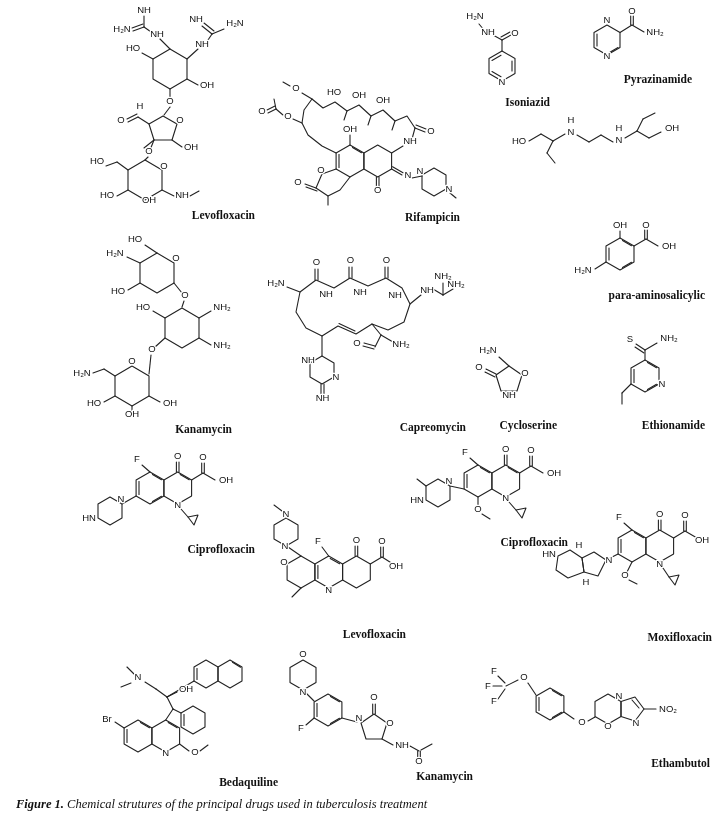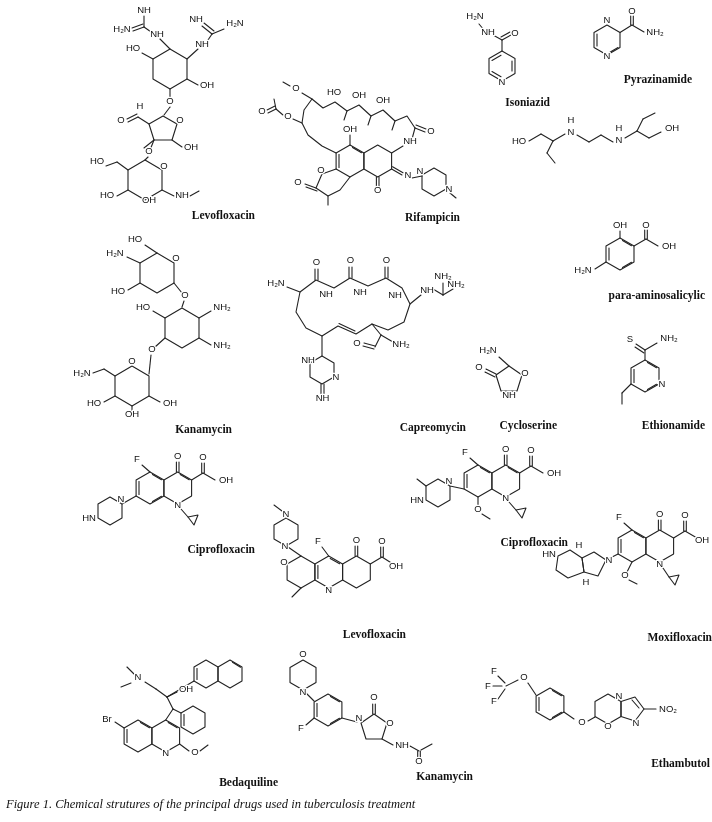--- a/index.html
+++ b/index.html
@@ -2,21 +2,21 @@
 <html><head>
 <meta charset="utf-8">
 <style>
   html,body{margin:0;padding:0;background:#fff;}
   .page{position:relative;width:712px;height:822px;background:#fff;overflow:hidden;
         font-family:"Liberation Serif",serif;}
   .drug{position:absolute;}
   .drug-label{font:bold 11.5px "Liberation Serif",serif;color:#111;text-align:right;margin-top:1px;}
   .drug-label .it{}
   .caption{position:absolute;left:6px;top:797px;font:italic 12.5px "Liberation Serif",serif;color:#111;}
-  .cap-label{font-weight:normal;}
+  .cap-label{font-weight:bold;margin-left:10px;}
   svg line,svg polygon,svg polyline,svg path{fill:none;stroke:#222;stroke-width:1.1;stroke-linecap:round;stroke-linejoin:round;}
   .atom{font:400 9.5px "Liberation Sans",sans-serif;fill:#111;text-anchor:middle;
         stroke:#fff;stroke-width:2.6px;paint-order:stroke;stroke-linejoin:round;}
 </style>
 </head>
 <body>
 
 <div class="page">
 
   <div class="drug" style="left:45px;top:4px;width:210px">

